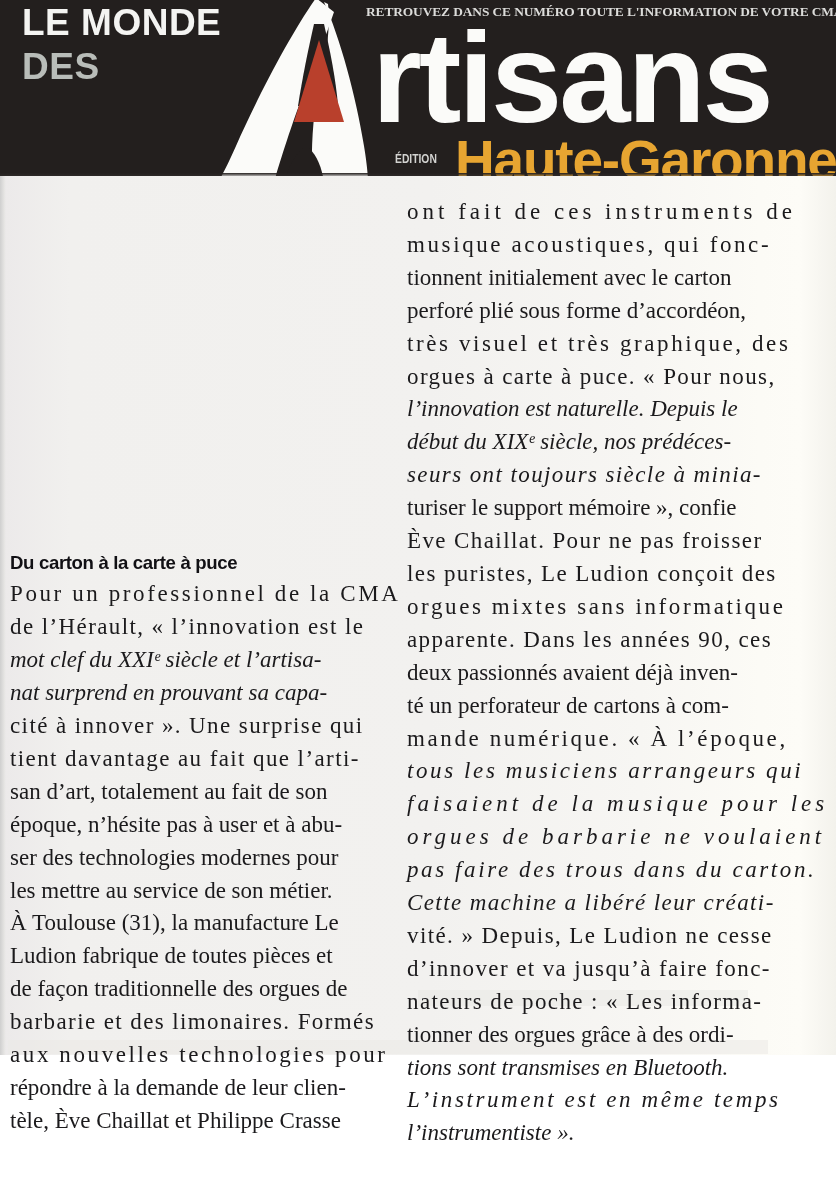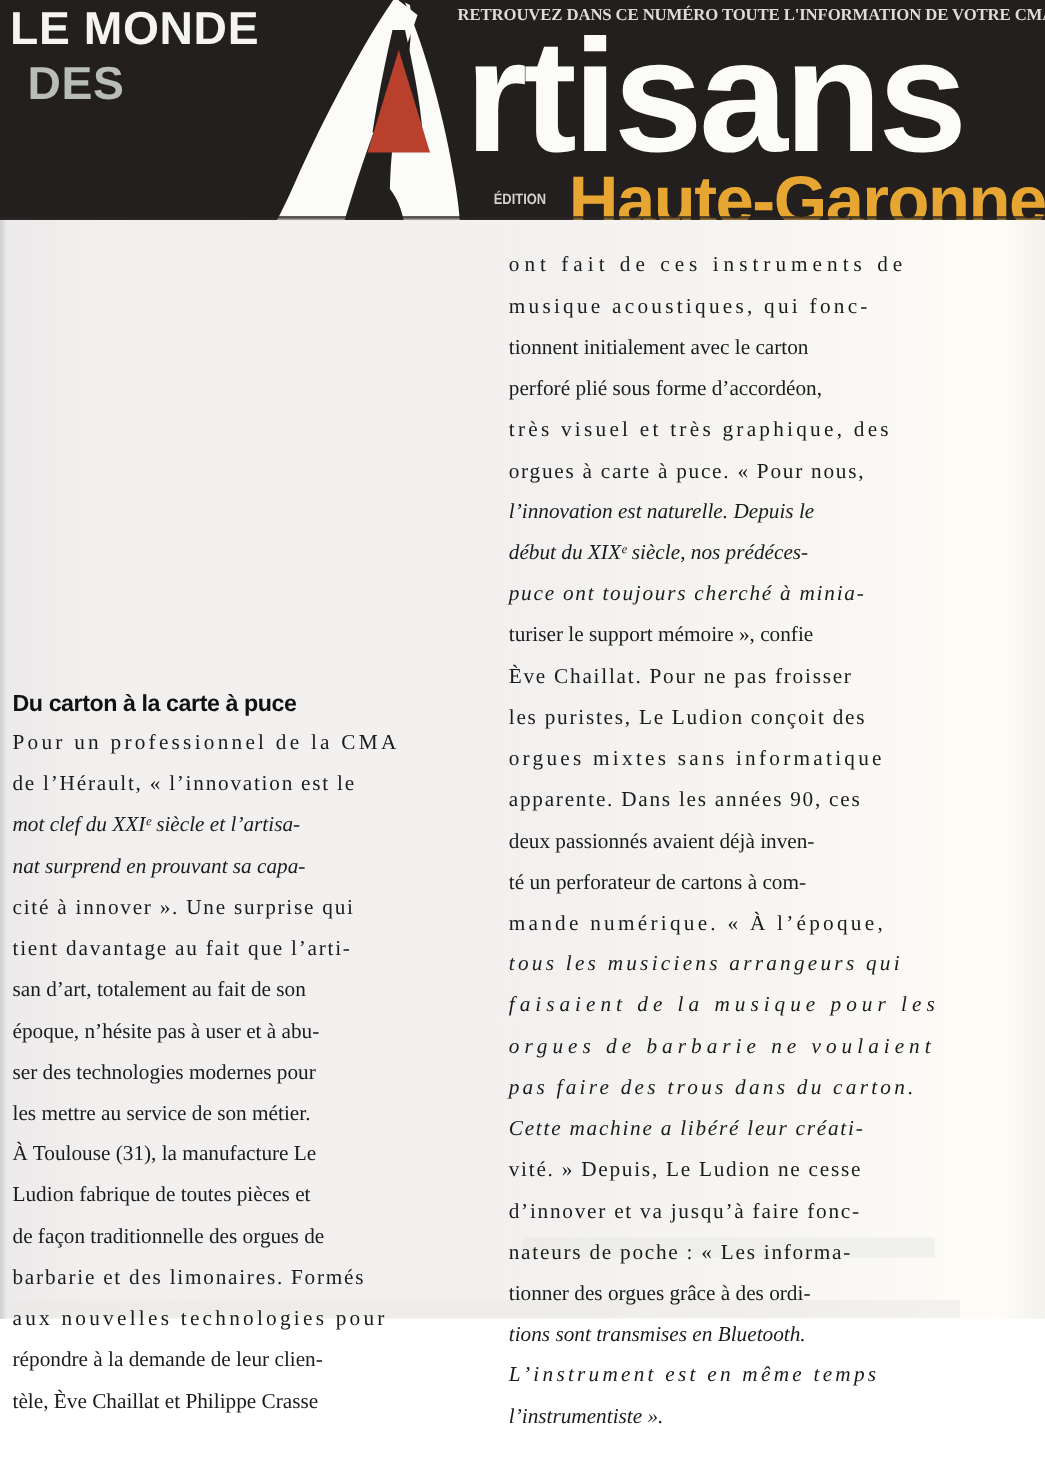--- a/index.html
+++ b/index.html
@@ -49,21 +49,21 @@
   }
   .masthead::after {
     content: "";
     position: absolute;
     left: 0; bottom: 0; width: 100%; height: 3px;
     background: linear-gradient(to bottom, rgba(35,31,30,1), rgba(60,55,54,0.4));
   }
 
   .mh-le-monde {
     position: absolute;
-    left: 8px;
+    left: 22px;
     top: 4px;
     font-family: "Liberation Sans", sans-serif;
     font-weight: bold;
     font-size: 37px;
     letter-spacing: 0.5px;
     color: #f4f4f2;
     line-height: 1.0;
   }
   .mh-des {
     position: absolute;
@@ -150,21 +150,21 @@
     font-family: "Liberation Sans", sans-serif;
     font-weight: bold;
     font-size: 18.6px;
     letter-spacing: -0.35px;
     color: #111014;
     margin: 0 0 5px 0;
     line-height: 1.15;
   }
 
   .body-line {
-    font-size: 17px;
+    font-size: 23px;
     line-height: 32.9px;
     white-space: nowrap;
     color: #1b1a1c;
     letter-spacing: 0px;
   }
   .body-line.it { font-style: italic; }
   
   .sp1 { letter-spacing: 1.4px; }
   .sp2 { letter-spacing: 2.6px; }
   .sp3 { letter-spacing: 4.0px; }
@@ -239,21 +239,21 @@
   <section class="col col-right">
     <div>
         <div class="body-line sp3">ont fait de ces instruments de</div>
         <div class="body-line sp2">musique acoustiques, qui fonc-</div>
         <div class="body-line">tionnent initialement avec le carton</div>
         <div class="body-line">perforé plié sous forme d’accordéon,</div>
         <div class="body-line sp2">très visuel et très graphique, des</div>
         <div class="body-line sp1">orgues à carte à puce. « Pour nous,</div>
         <div class="body-line it">l’innovation est naturelle. Depuis le</div>
         <div class="body-line it">début du XIXᵉ siècle, nos prédéces-</div>
-        <div class="body-line it sp1">puce ont toujours cherché à minia-</div>
+        <div class="body-line it sp1">seurs ont toujours siècle à minia-</div>
         <div class="body-line">turiser le support mémoire », confie</div>
         <div class="body-line sp1">Ève Chaillat. Pour ne pas froisser</div>
         <div class="body-line sp1">les puristes, Le Ludion conçoit des</div>
         <div class="body-line sp2">orgues mixtes sans informatique</div>
         <div class="body-line sp1">apparente. Dans les années 90, ces</div>
         <div class="body-line">deux passionnés avaient déjà inven-</div>
         <div class="body-line">té un perforateur de cartons à com-</div>
         <div class="body-line sp2">mande numérique. « À l’époque,</div>
         <div class="body-line it sp2">tous les musiciens arrangeurs qui</div>
         <div class="body-line it sp3">faisaient de la musique pour les</div>

